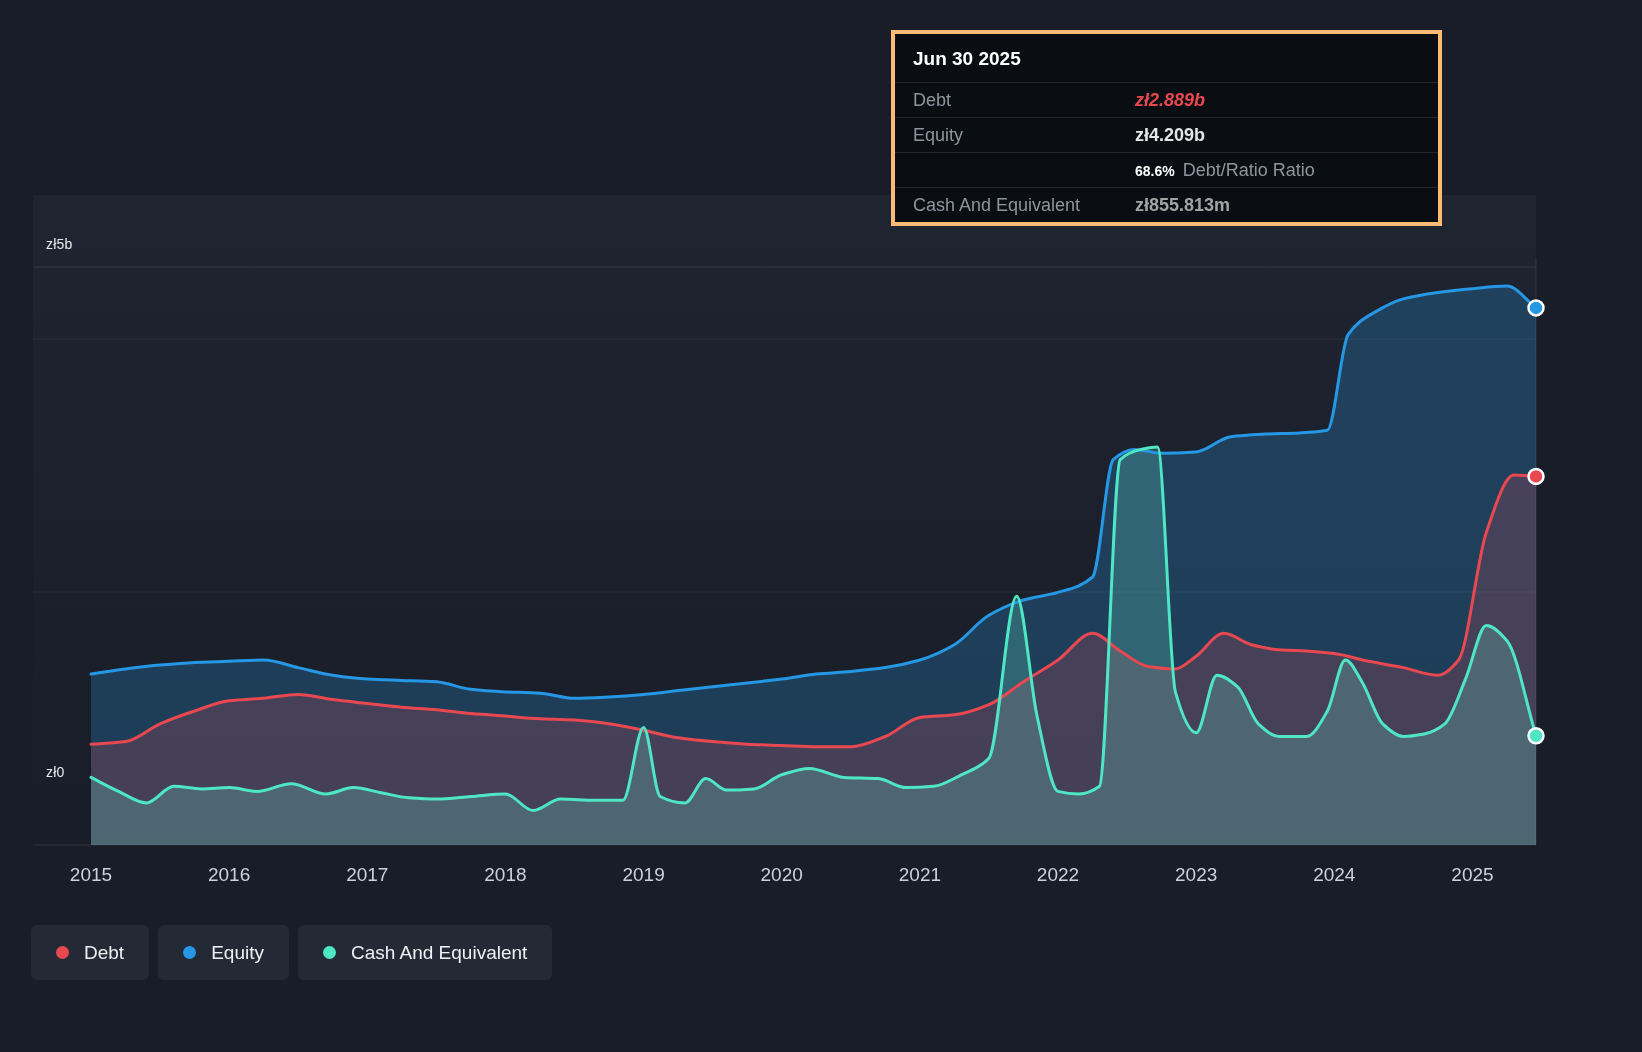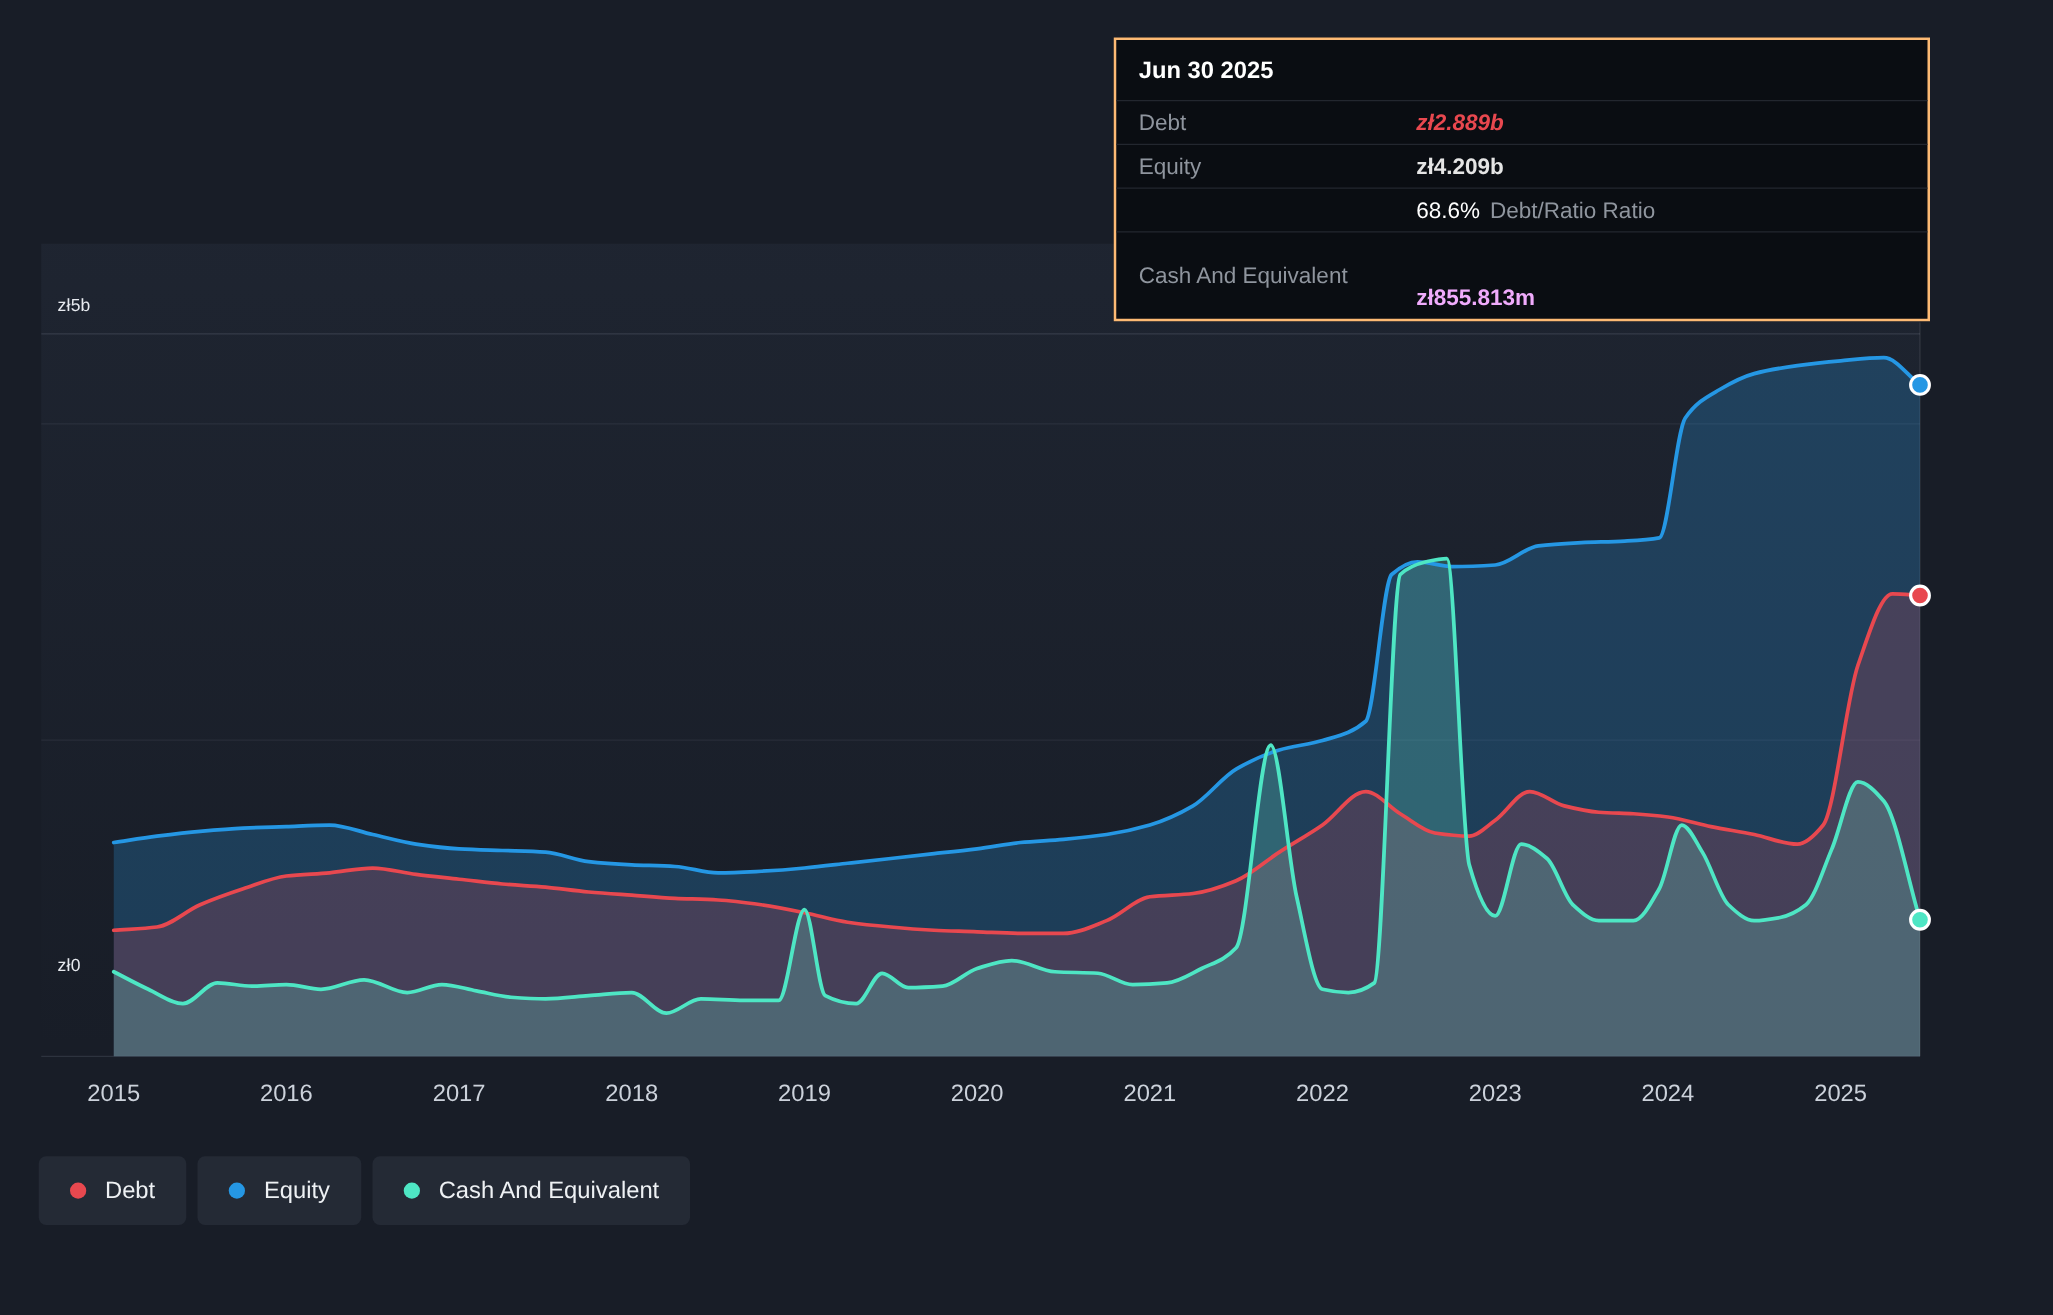--- a/index.html
+++ b/index.html
@@ -7,28 +7,28 @@
   body{
     width:1642px;height:1052px;position:relative;overflow:hidden;
     background:#181d27;
     font-family:"Liberation Sans",sans-serif;
   }
   #plot{position:absolute;left:0;top:0;width:1642px;height:1052px}
   .ylabel{position:absolute;color:#e7eaef;font-size:14px;letter-spacing:.2px}
   .ylabel.y5{left:46px;top:236px}
   .ylabel.y0{left:46px;top:764px}
   .tooltip{
-    position:absolute;left:891px;top:30px;width:653px;
-    background:#0a0d12;border:2px solid #fdba74;
+    position:absolute;left:891px;top:30px;width:551px;
+    background:#0a0d12;border:4px solid #fdba74;
   }
   .tt-title{color:#ffffff;font-size:19px;font-weight:700;padding:14px 18px 12px}
   .tt-row{display:flex;align-items:center;padding:6px 18px;border-top:1px solid #23272f;min-height:35px}
   .tt-label{width:222px;flex:none;color:#8f959e;font-size:18px}
   .tt-value{font-size:18px;font-weight:700}
-  .tt-ratio-strong{color:#ffffff;font-size:18px;font-weight:400}
+  .tt-ratio-strong{color:#ffffff;font-size:14px;font-weight:700}
   .tt-ratio-rest{color:#8f959e;font-size:18px;font-weight:400;margin-left:8px}
   .legend{position:absolute;left:31px;top:925px;display:flex;gap:9px}
   .pill{
     display:flex;align-items:center;gap:15px;background:#242a35;border-radius:6px;
     height:55px;padding:0 25px;cursor:pointer;
   }
   .dot{width:13px;height:13px;border-radius:50%;flex:none}
   .pill-label{color:#eef1f4;font-size:19px}
 </style>
 </head>
@@ -83,21 +83,21 @@
     <div class="tt-row">
       <span class="tt-label">Equity</span>
       <span class="tt-value" style="color: #e5e5e5;">zł4.209b</span>
     </div>
     <div class="tt-row">
       <span class="tt-label"></span>
       <span class="tt-value"><span class="tt-ratio-strong">68.6%</span><span class="tt-ratio-rest">Debt/Ratio Ratio</span></span>
     </div>
     <div class="tt-row">
       <span class="tt-label">Cash And Equivalent</span>
-      <span class="tt-value" style="color: #f0abfc; margin-top: 36px;">zł855.813m</span>
+      <span class="tt-value" style="color: #a3a3a3;">zł855.813m</span>
     </div>
   </div>
 
   <div class="legend">
     <div class="pill">
       <span class="dot" style="background: rgb(232, 72, 79);"></span>
       <span class="pill-label">Debt</span>
     </div>
     <div class="pill">
       <span class="dot" style="background: rgb(37, 151, 228);"></span>

